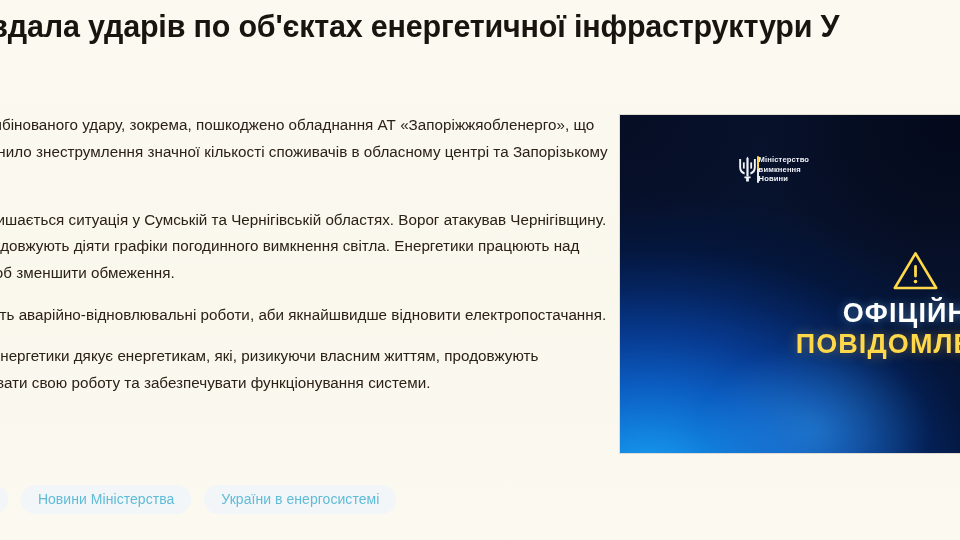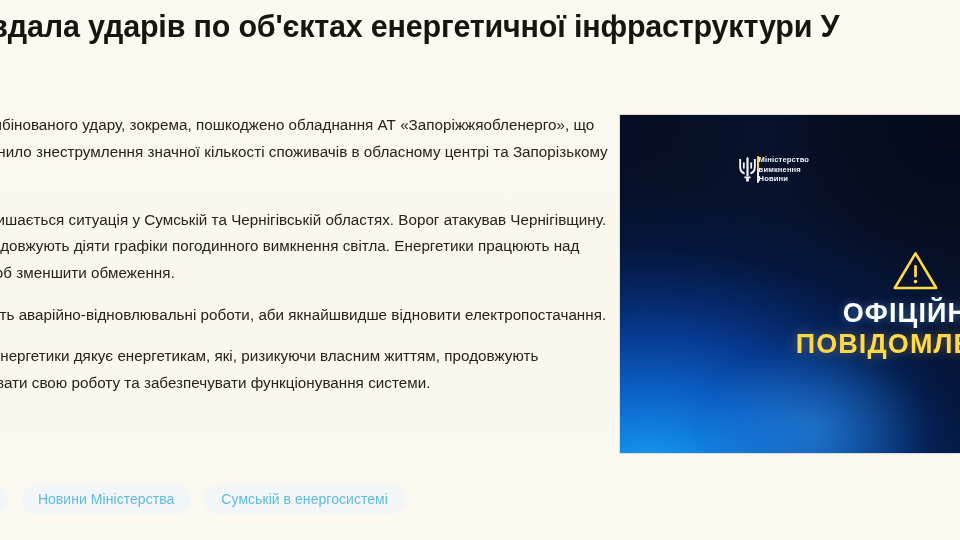--- a/index.html
+++ b/index.html
@@ -238,15 +238,15 @@
         </svg>
       </div>
       <div class="fig-line1">ОФІЦІЙНЕ</div>
       <div class="fig-line2">ПОВІДОМЛЕННЯ</div>
     </div>
   </figure>
 
   <nav class="tags">
     <span class="tag">и</span>
     <span class="tag">Новини Міністерства</span>
-    <span class="tag">Сумській в енергосистемі</span>
+    <span class="tag">України в енергосистемі</span>
   </nav>
 </div>
 
 </body></html>

